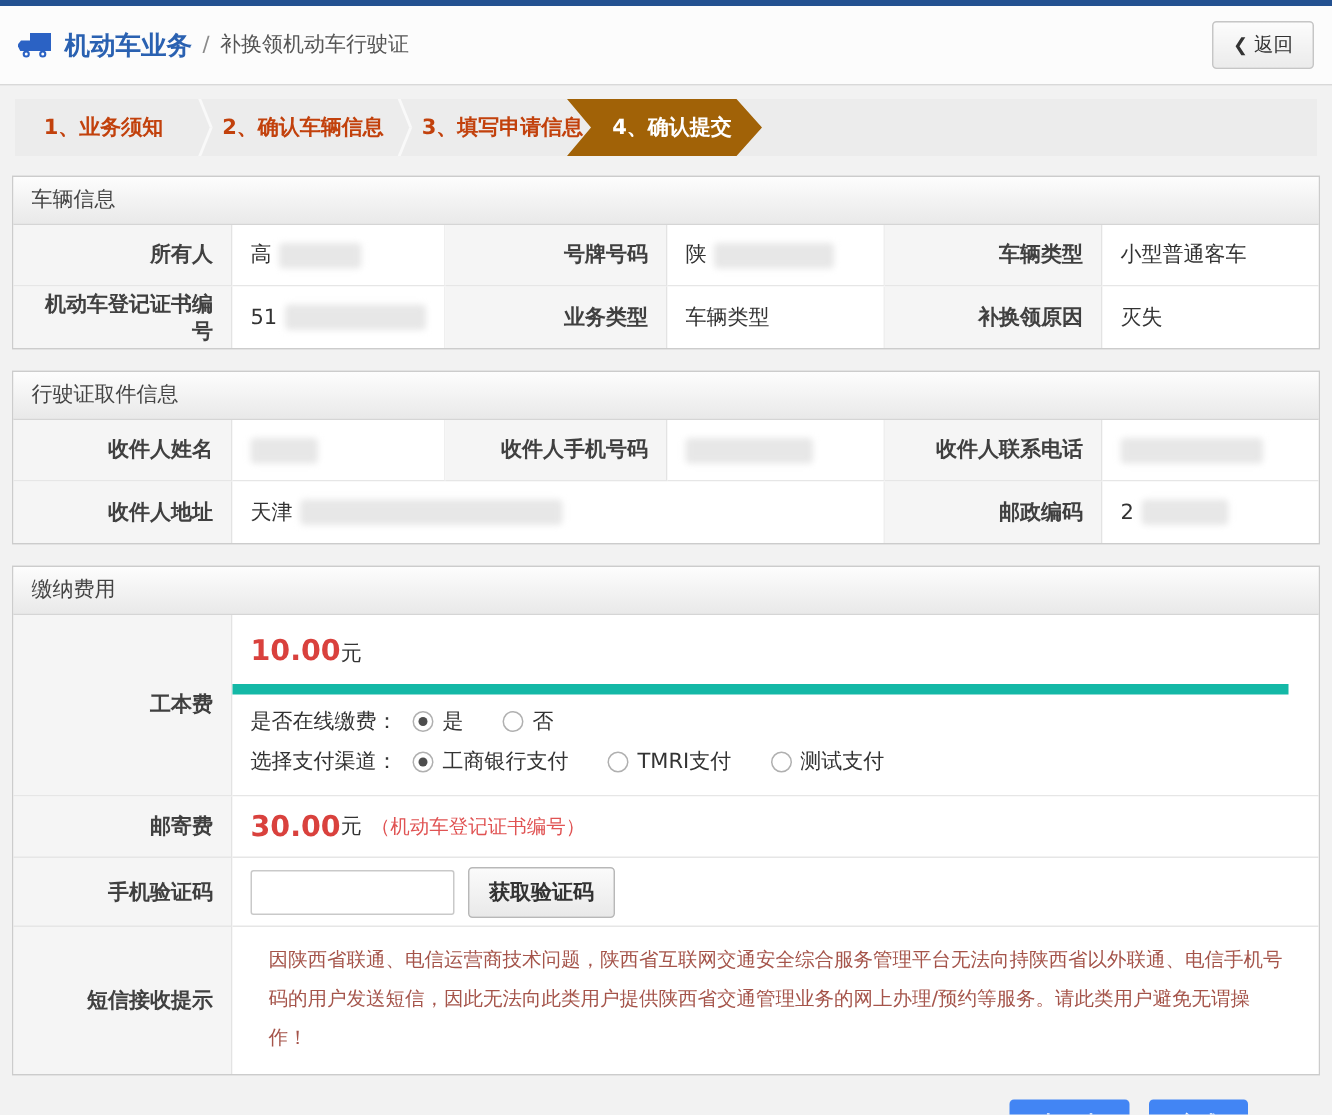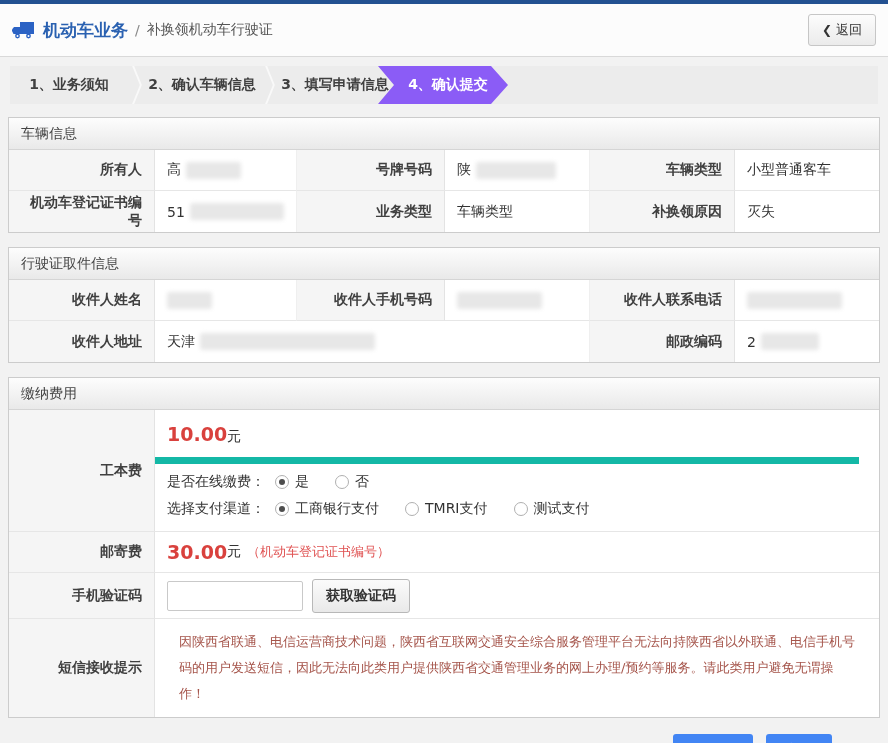--- a/index.html
+++ b/index.html
@@ -24,24 +24,24 @@
     font-size:13px; color:#333; cursor:pointer; font-family:inherit;
   }
   .back-btn .chev { font-weight:bold; margin-right:4px; font-size:12px; }
 
   .steps {
     margin:9px 10px 13px 10px; height:38px; background:#ececec;
     display:flex; align-items:stretch; overflow:hidden;
   }
   .step {
     display:flex; align-items:center; justify-content:center;
-    width:118px; color:#404040; font-weight:bold; font-size:14px; cursor:pointer;
+    width:118px; color:#c2410c; font-weight:bold; font-size:14px; cursor:pointer;
   }
   .step[data-active="true"] {
-    background:#8b5cf6; color:#fff; width:130px; margin-left:-16px; padding-left:10px;
+    background:#a16207; color:#fff; width:130px; margin-left:-16px; padding-left:10px;
     clip-path:polygon(0 0, calc(100% - 17px) 0, 100% 50%, calc(100% - 17px) 100%, 0 100%, 16px 50%);
   }
   .chev-sep { position:relative; width:15px; }
   .chev-sep::before {
     content:""; position:absolute; left:2px; top:0; height:50%; width:6px;
     border-right:2px solid #f9f9f9; transform:skewX(22deg);
   }
   .chev-sep::after {
     content:""; position:absolute; left:2px; bottom:0; height:50%; width:6px;
     border-right:2px solid #f9f9f9; transform:skewX(-22deg);

